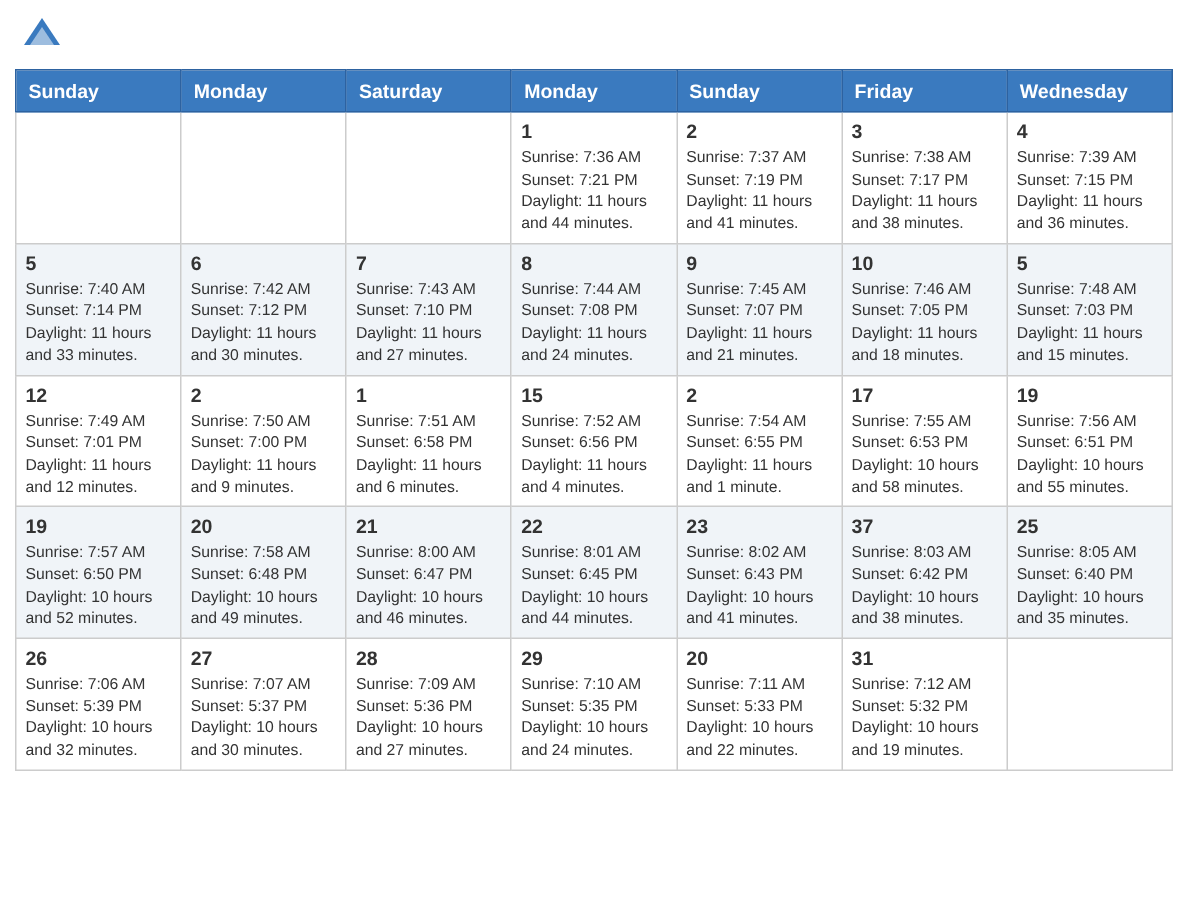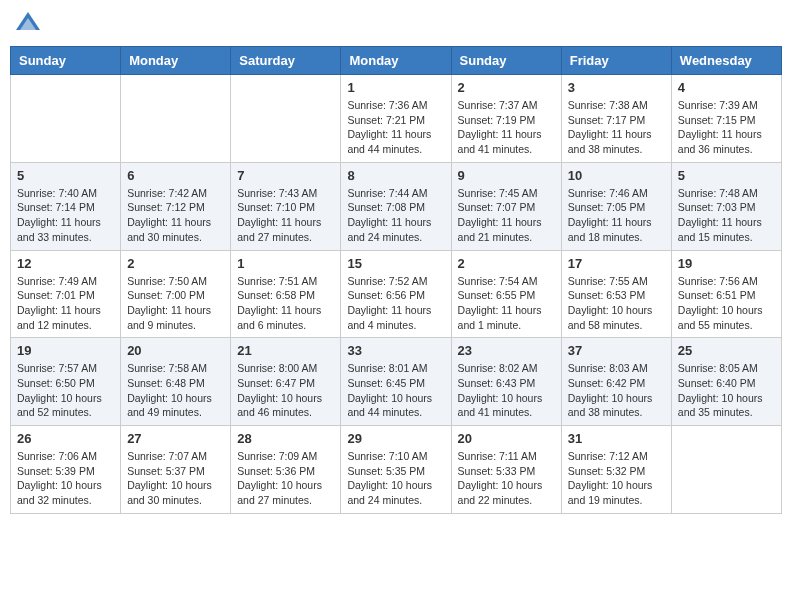--- a/index.html
+++ b/index.html
@@ -211,21 +211,21 @@
         </td>
         <td>
           <span class="day-number">20</span>
           <div class="day-info">Sunrise: 7:58 AM<br>Sunset: 6:48 PM<br>Daylight: 10 hours and 49 minutes.</div>
         </td>
         <td>
           <span class="day-number">21</span>
           <div class="day-info">Sunrise: 8:00 AM<br>Sunset: 6:47 PM<br>Daylight: 10 hours and 46 minutes.</div>
         </td>
         <td>
-          <span class="day-number">33</span>
+          <span class="day-number">22</span>
           <div class="day-info">Sunrise: 8:01 AM<br>Sunset: 6:45 PM<br>Daylight: 10 hours and 44 minutes.</div>
         </td>
         <td>
           <span class="day-number">23</span>
           <div class="day-info">Sunrise: 8:02 AM<br>Sunset: 6:43 PM<br>Daylight: 10 hours and 41 minutes.</div>
         </td>
         <td>
           <span class="day-number">37</span>
           <div class="day-info">Sunrise: 8:03 AM<br>Sunset: 6:42 PM<br>Daylight: 10 hours and 38 minutes.</div>
         </td>

